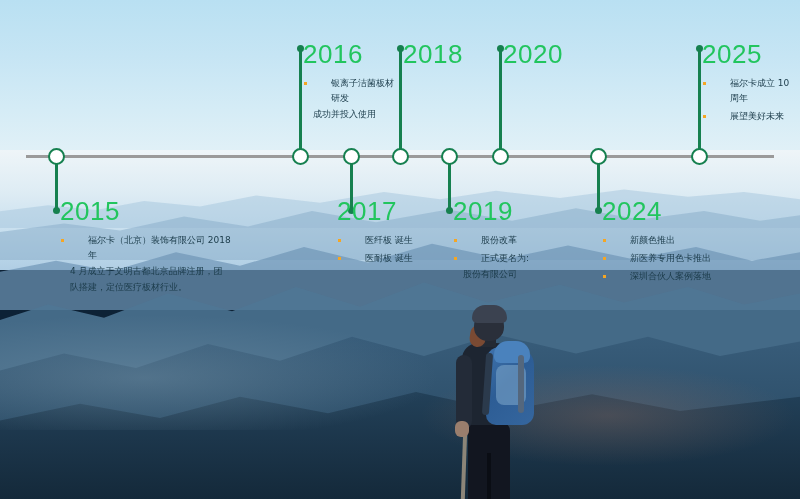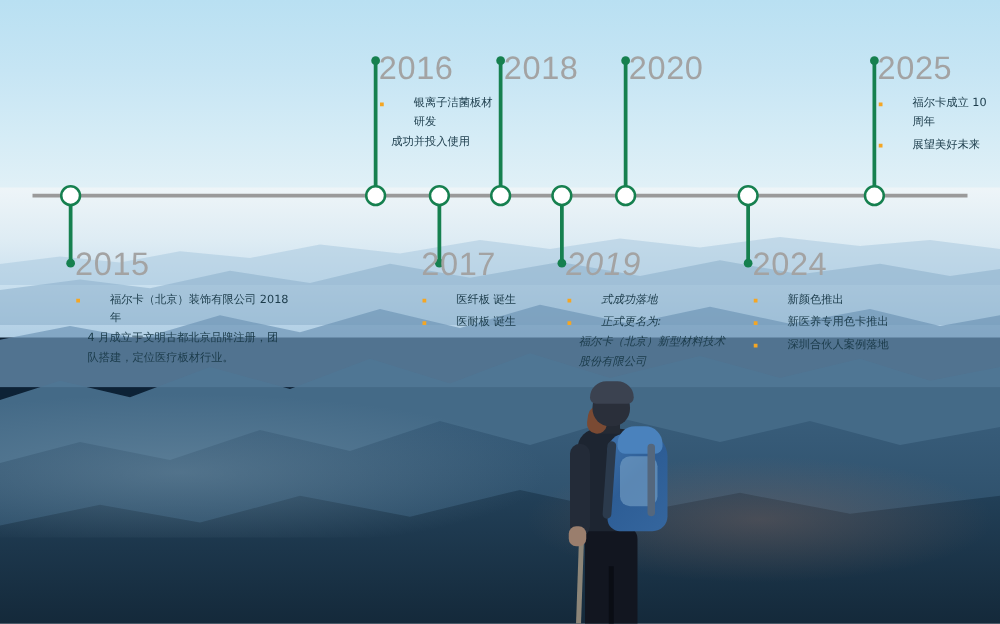--- a/index.html
+++ b/index.html
@@ -96,21 +96,21 @@
   
   #axis { position: absolute; left: 26px; top: 155px; width: 748px; height: 3px;
     background: #9a9a9a; }
   .node { position: absolute; width: 17px; height: 17px; border-radius: 50%;
     border: 2.5px solid #16804f; background: #ffffff; z-index: 6; }
   .stem { position: absolute; width: 3px; background: #16804f; z-index: 5; }
   .stem-cap { position: absolute; width: 7px; height: 7px; border-radius: 50%;
     background: #16804f; z-index: 5; }
   
   .entry { position: absolute; z-index: 7; }
-  .year { font-size: 26px; font-weight: 400; color: #a3a3a3; letter-spacing: 0.5px;
+  .year { font-size: 26px; font-weight: 400; color: #22c55e; letter-spacing: 0.5px;
     line-height: 1; font-family: "Liberation Sans", sans-serif; }
   .bullets { margin-top: 9px; }
   .bullet { position: relative; padding-left: 28px; margin-bottom: 3px;
     font-size: 9px; line-height: 15px; color: #1b3b4a;
     font-family: "DejaVu Sans", "Liberation Sans", sans-serif; }
   .bullet::before { content: ""; position: absolute; left: 1px; top: 6px;
     width: 3px; height: 3px; background: #f5a623; }
   .bullet.nodot { padding-left: 10px; margin-top: -2px; }
   .bullet.nodot::before { display: none; }
 </style>
@@ -204,26 +204,25 @@
     <div class="bullets">
       <div class="bullet">医纤板 诞生</div>
       <div class="bullet">医耐板 诞生</div>
     </div>
   </div>
 
   <div class="entry" style="left:403px; top:41px; width:100px;">
     <div class="year">2018</div>
   </div>
 
-  <div class="entry" style="left:453px; top:198px; width:130px;font-style:italic;">
+  <div class="entry" style="left:453px; top:198px; width:130px;">
     <div class="year">2019</div>
     <div class="bullets">
-      <div class="bullet">式成功落地</div>
+      <div class="bullet">股份改革</div>
       <div class="bullet">正式更名为:</div>
-      <div class="bullet nodot">福尔卡（北京）新型材料技术</div>
       <div class="bullet nodot">股份有限公司</div>
     </div>
   </div>
 
   <div class="entry" style="left:503px; top:41px; width:190px;">
     <div class="year">2020</div>
   </div>
 
   <div class="entry" style="left:602px; top:198px; width:130px;">
     <div class="year">2024</div>

